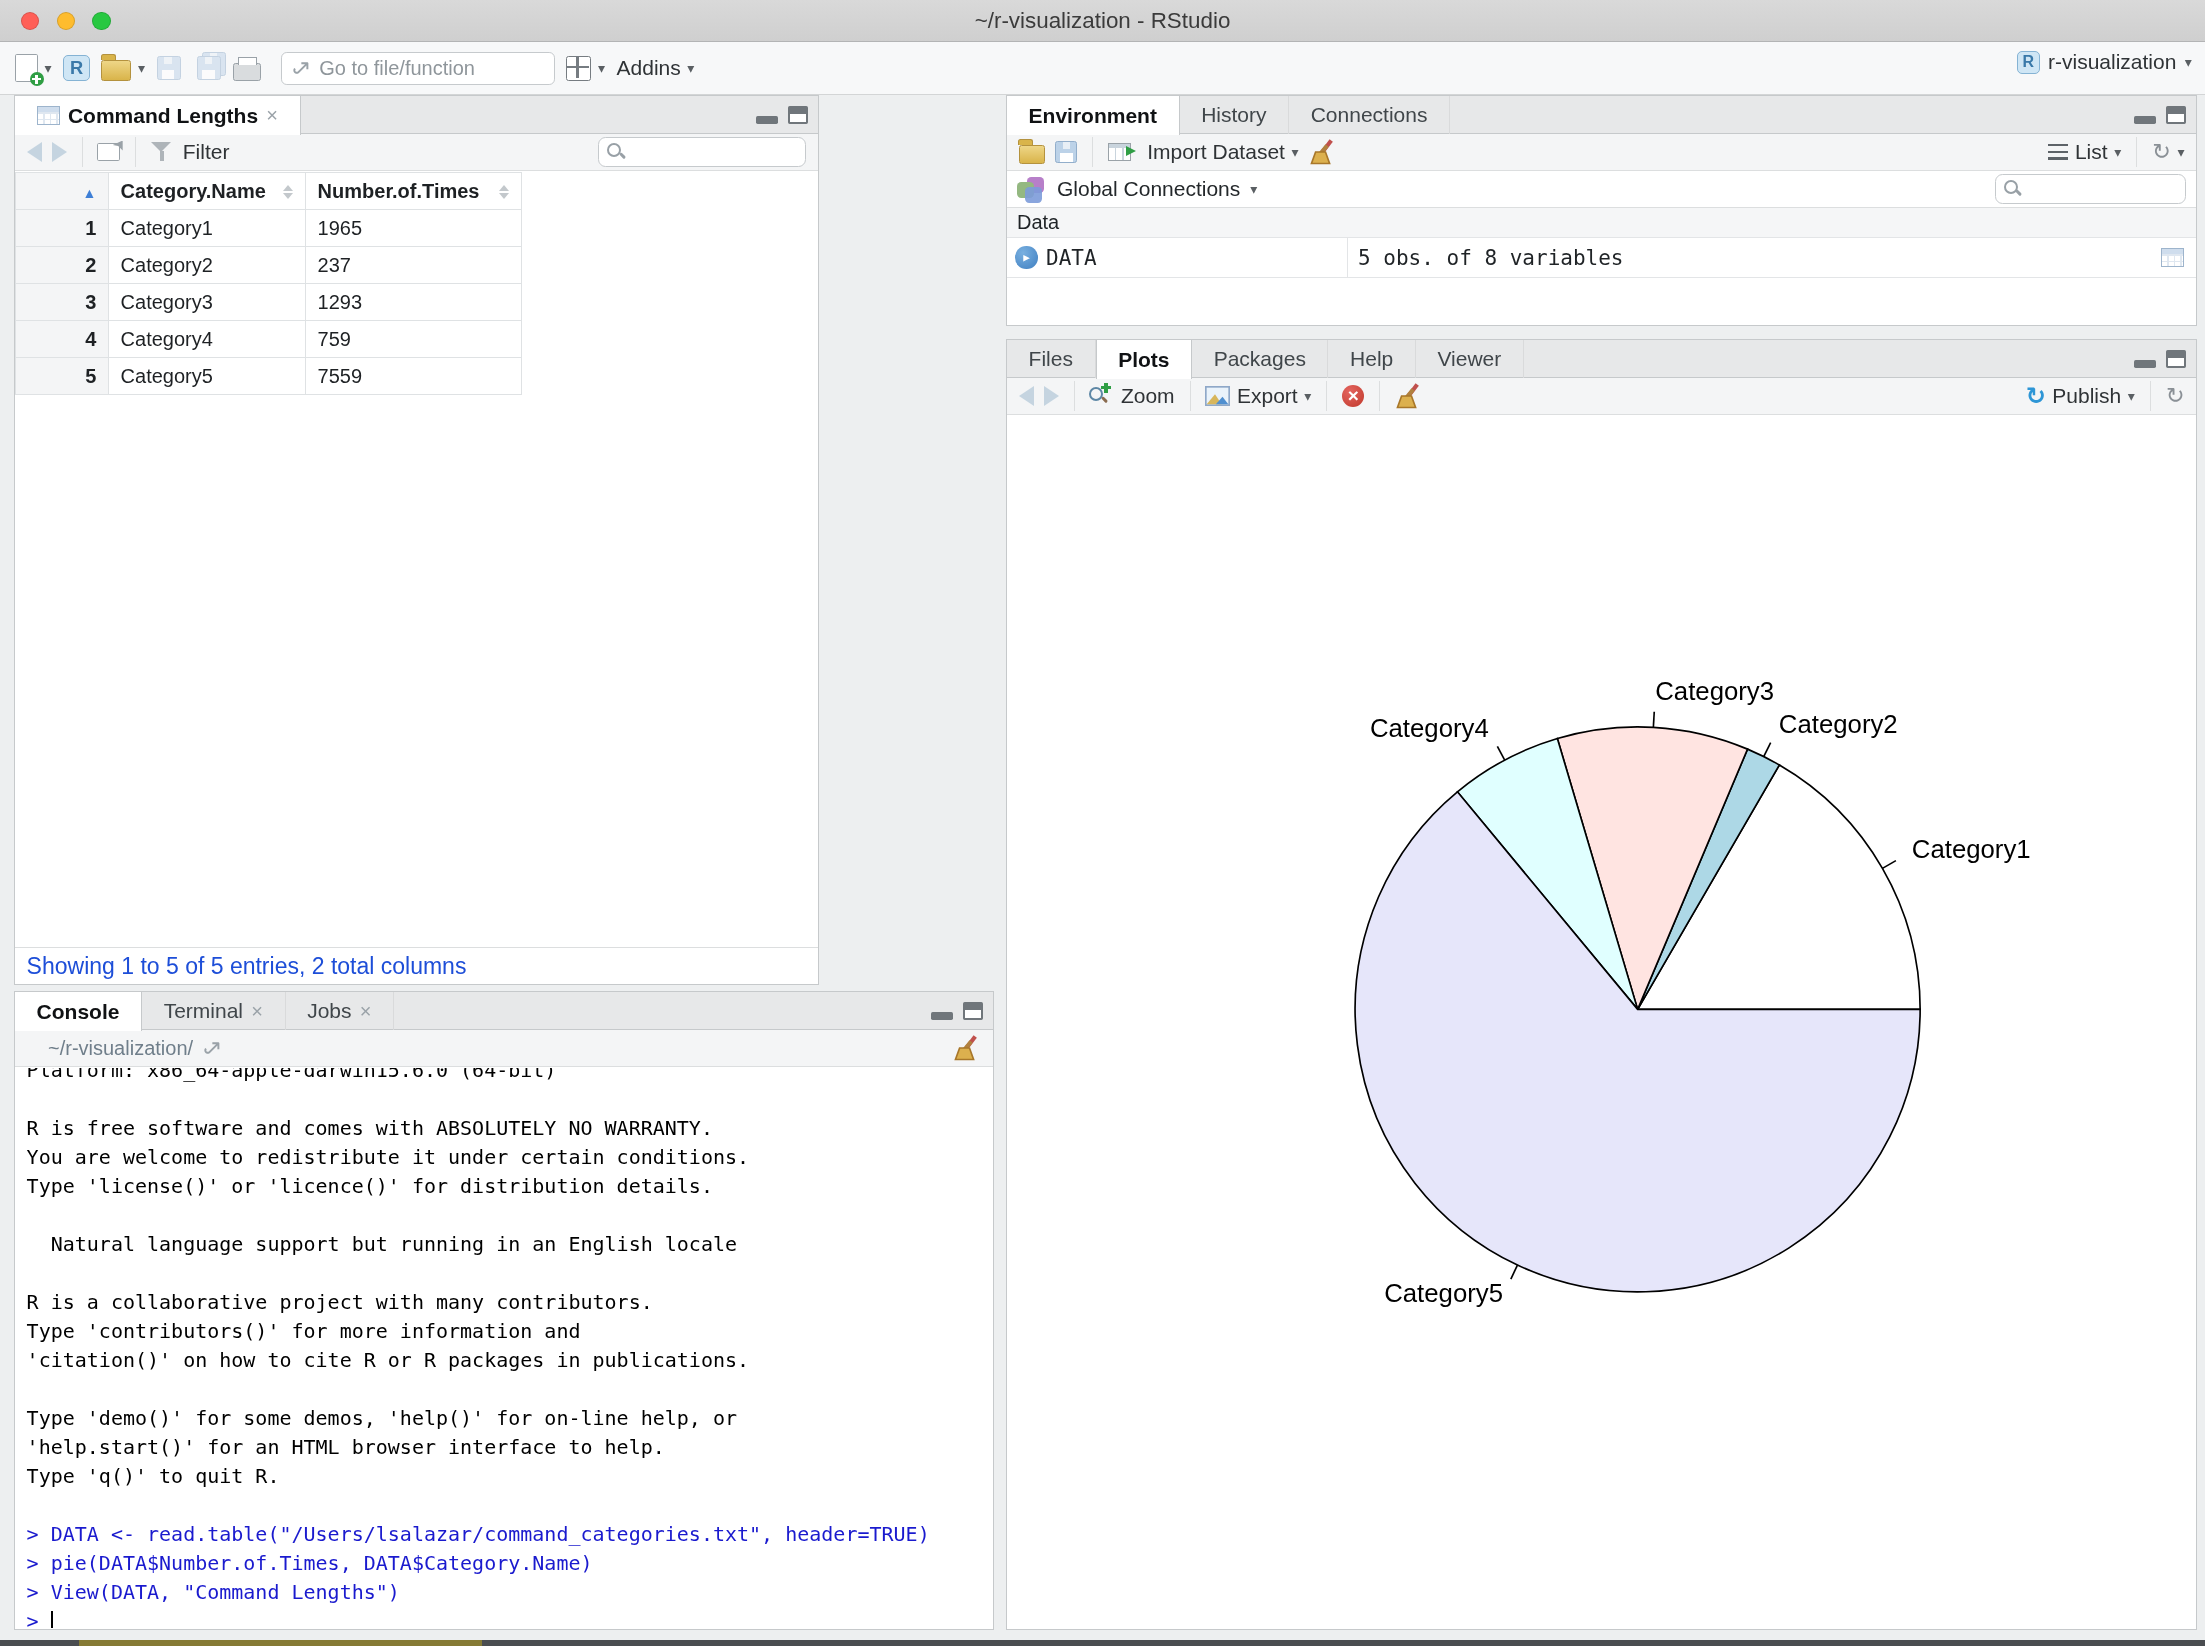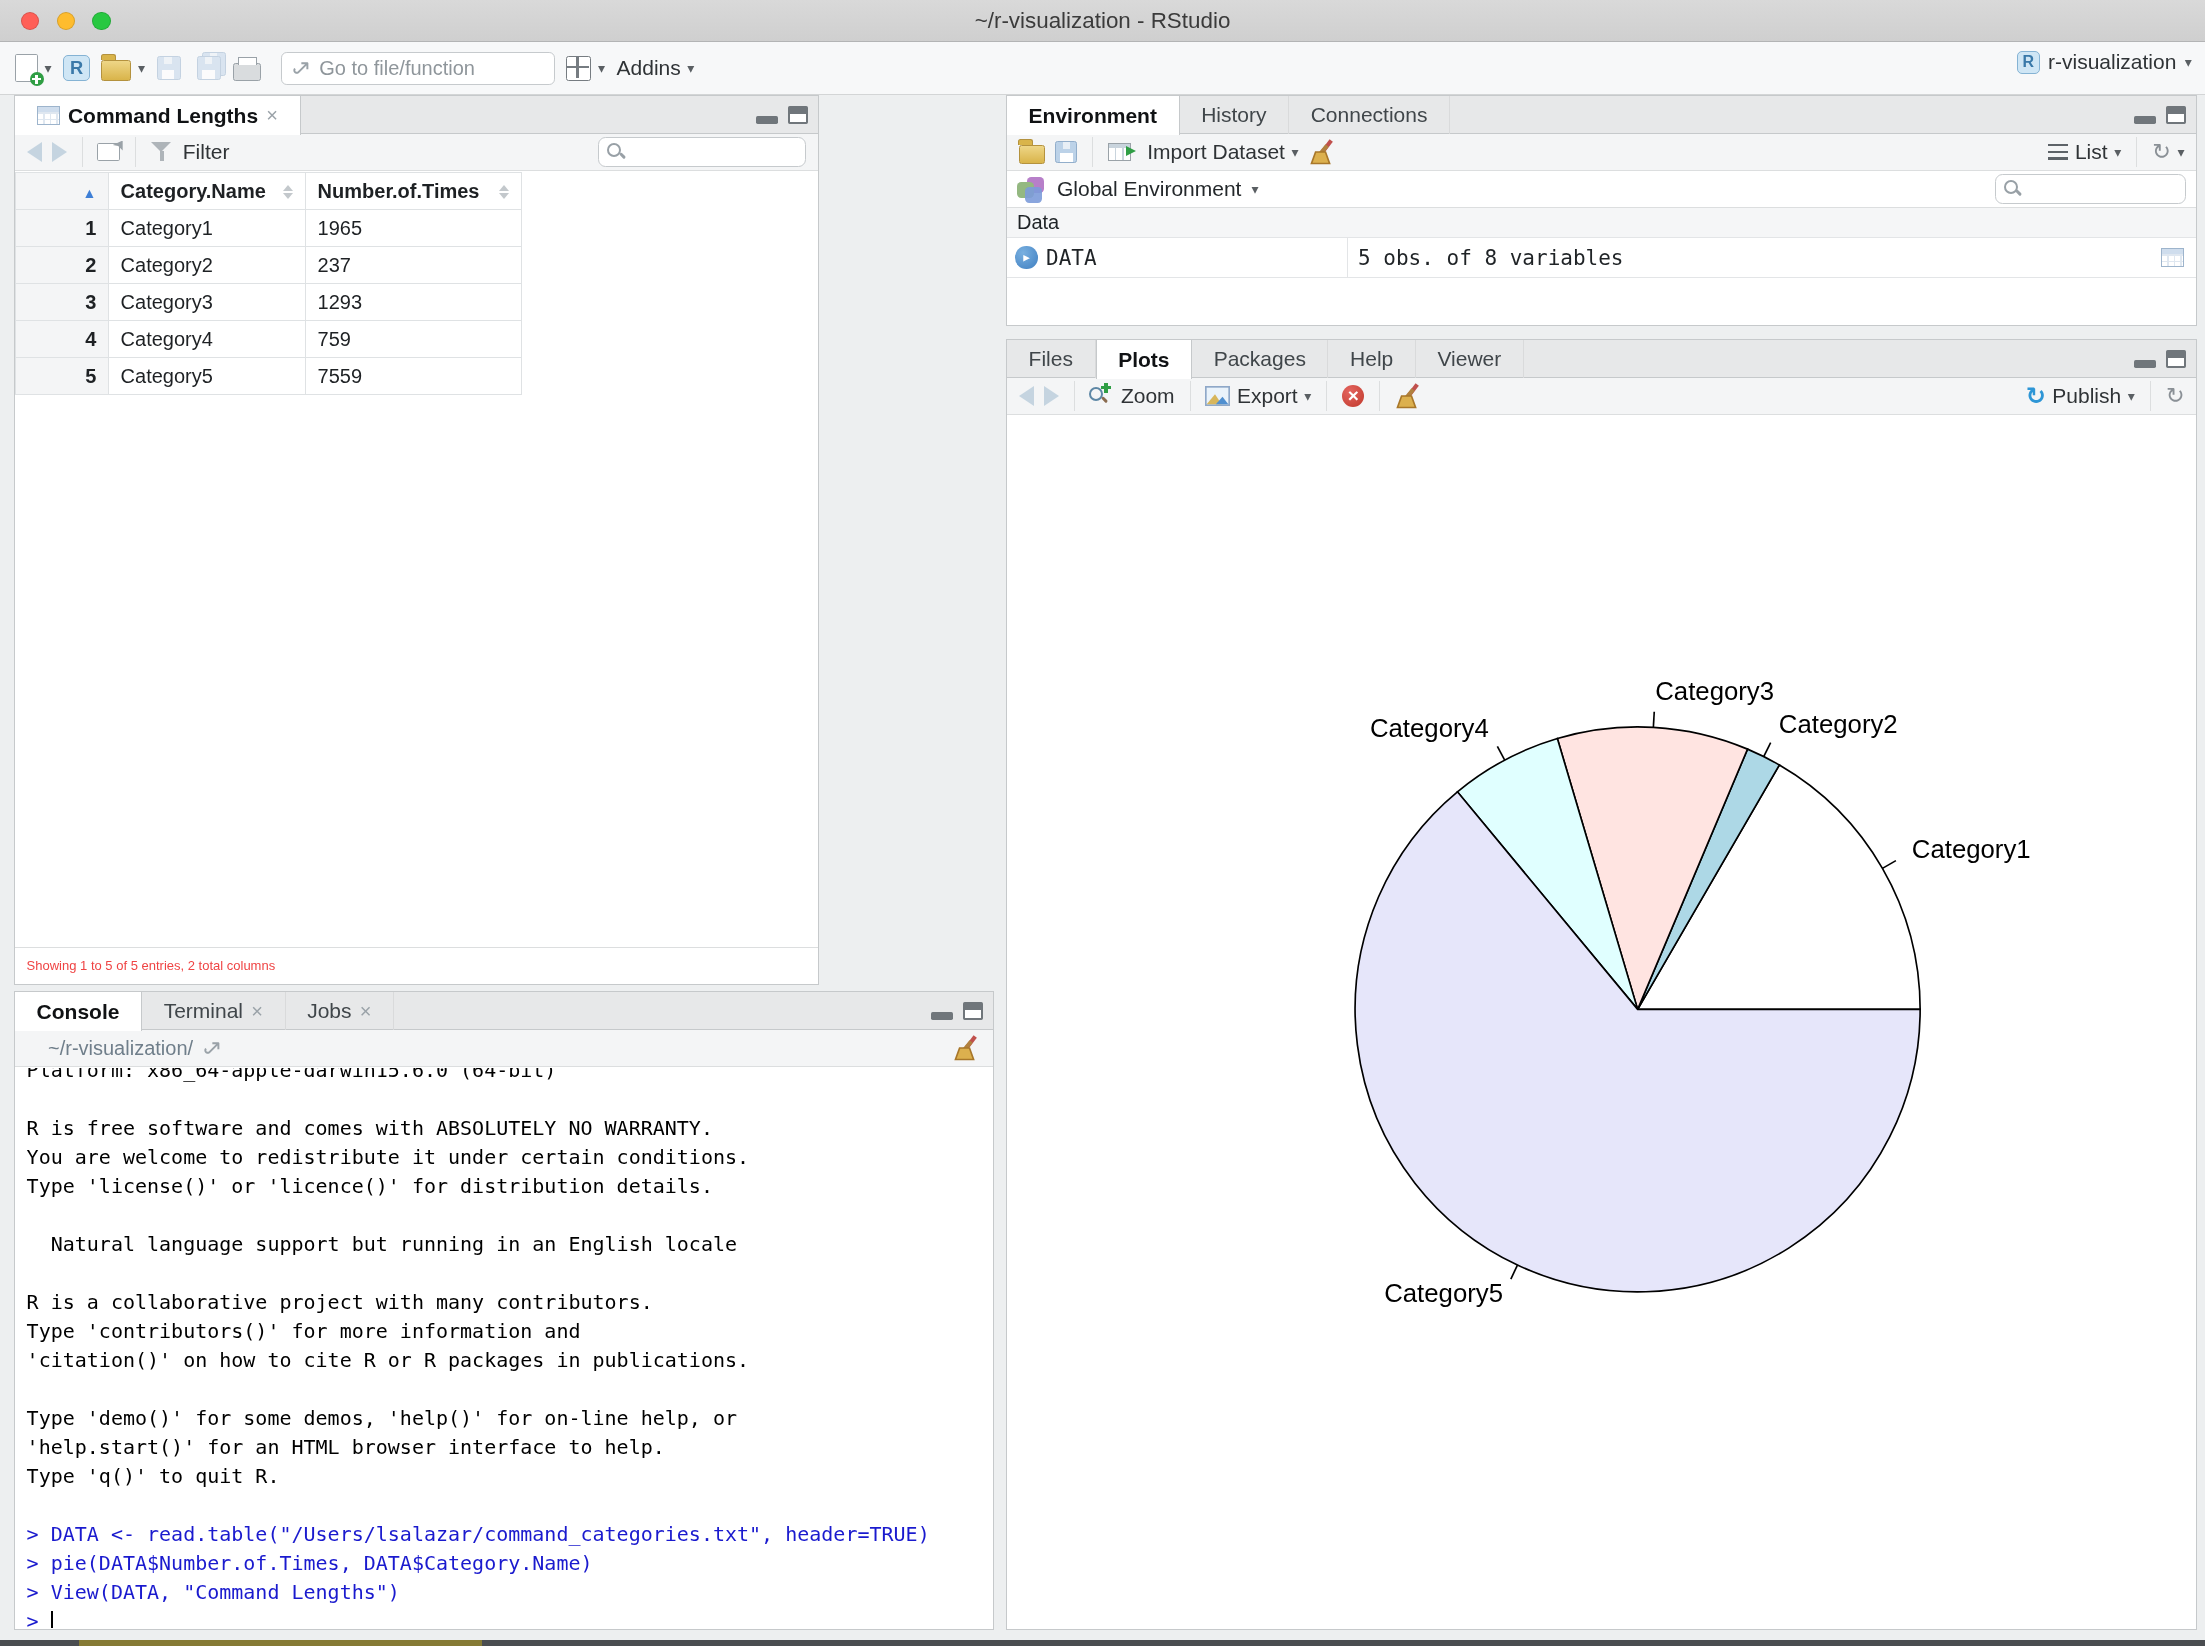--- a/index.html
+++ b/index.html
@@ -131,21 +131,21 @@
   #viewerGrid .rownum { width:93px; background:#f4f5f6; font-weight:bold; text-align:right; }
   #viewerGrid .colname { width:197px; }
   #viewerGrid .colval { width:216px; }
   #viewerGrid td.num { text-align:left; }
   #viewerGrid .sortindic { color:#3e7fd6; font-size:14px; }
   .sorts { display:inline-block; float:right; margin-top:5px; }
   .sorts i { display:block; width:0; height:0; border-left:5.8px solid transparent; border-right:5.8px solid transparent; }
   .sorts i.up { border-bottom:6.6px solid #c3c8cc; margin-bottom:2.5px; }
   .sorts i.dn { border-top:6.6px solid #c3c8cc; }
   #viewerStatus { position:absolute; left:0; right:0; bottom:0; height:37px; border-top:0.8px solid #dcdedf;
-    line-height:36px; font-size:13px; color:#ef4444; padding-left:11.6px; background:#fff; }
+    line-height:36px; font-size:23px; color:#1d4ed8; padding-left:11.6px; background:#fff; }
 
   
   #scopeRow { position:relative; height:37px; border-bottom:0.8px solid #dcdedf; display:flex; align-items:center;
     gap:10px; padding:0 10px; background:#fff; }
   #scopeRow .lbl { font-size:21px; color:#24282b; }
   #envSection { height:30px; background:#f5f6f7; border-bottom:0.8px solid #e3e5e7; font-size:20px; color:#1f2326;
     display:flex; align-items:center; padding:0 10px; }
   #envObjRow { position:relative; height:40px; border-bottom:0.8px solid #e3e5e7; display:flex; align-items:center;
     padding:0 8.3px; gap:8.3px; font-family:"DejaVu Sans Mono","Liberation Mono",monospace; font-size:21px; color:#1f2326; }
   #envObjRow .vline { position:absolute; left:340px; top:0; bottom:0; width:0.8px; background:#e3e5e7; }
@@ -403,21 +403,21 @@
         <span class="refresh">↻</span>
         <span class="caret">▾</span>
       </span>
     </div>
     <div id="scopeRow">
       <span class="envgrp">
           <i class="g2"></i>
           <i class="g1"></i>
           <i class="g3"></i>
         </span>
-      <span class="lbl">Global Environment</span>
+      <span class="lbl">Global Connections</span>
       <span class="caret">▾</span>
       <span class="spacer"></span>
       <span class="search" style="width:191px;">
         <span class="magicon"></span>
         <input style="">
       </span>
     </div>
     <div id="envSection">Data</div>
     <div id="envObjRow">
       <span class="playic">▶</span>

